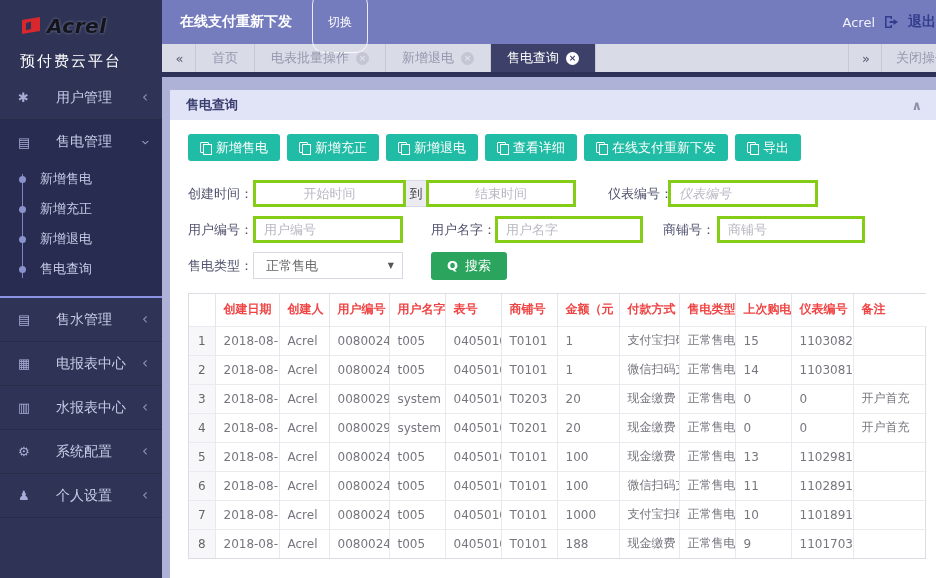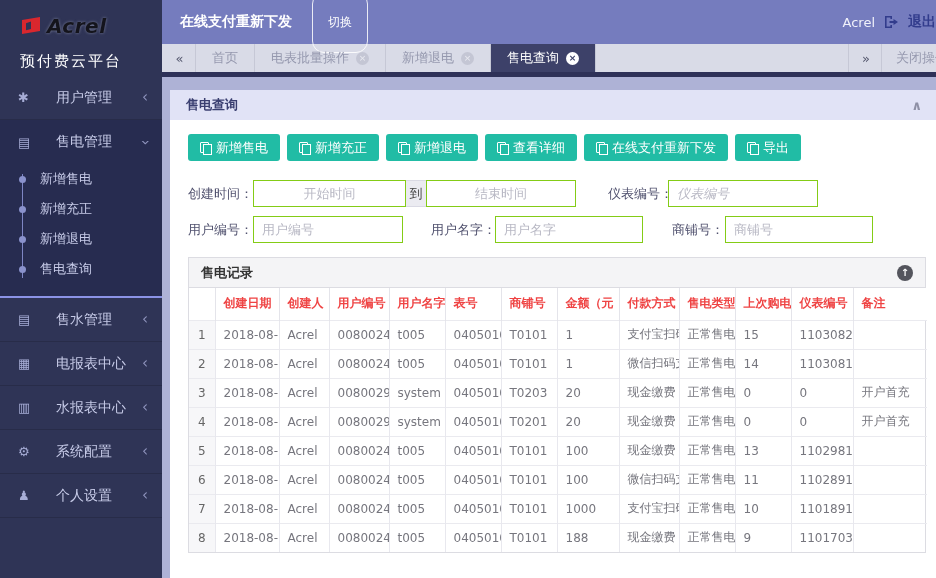--- a/index.html
+++ b/index.html
@@ -110,23 +110,23 @@
     font-size: 13px; padding: 0 12px; display: inline-flex; align-items: center; gap: 7px;
     cursor: pointer; font-family: inherit;
   }
   .doc-icon { width: 9px; height: 11px; border: 1px solid #fff; border-radius: 1px; position: relative; flex: none; }
   .doc-icon::before {
     content: ""; position: absolute; right: -4px; bottom: -3px;
     width: 7px; height: 9px; background: #21BCA5; border: 1px solid #fff;
   }
 
   .form-row { display: flex; align-items: center; margin-bottom: 9px; height: 27px; }
-  .lbl { font-size: 13px; color: #50516E; text-align: center; white-space: nowrap; flex: none; }
+  .lbl { font-size: 13px; color: #50516E; text-align: left; white-space: nowrap; flex: none; }
   .inp {
-    height: 27px; border: 1px solid #84cc16; font-size: 13px; padding: 0 8px;
+    height: 27px; border: 3px solid #84cc16; font-size: 13px; padding: 0 8px;
     color: #666; outline: none; font-family: inherit; background: #fff;
   }
   .inp::placeholder { color: #B8B8C4; }
   .inp.center { text-align: center; }
   .to-chip {
     width: 20px; height: 27px; background: #EBEBF1; color: #444; font-size: 13px;
     display: flex; align-items: center; justify-content: center; flex: none;
     border-top: 1px solid #D9D9E3; border-bottom: 1px solid #D9D9E3;
   }
   .select {
@@ -332,30 +332,37 @@
           <input class="inp center" style="width: 150px;" placeholder="结束时间">
           <span class="lbl" style="width:60px;margin-left:32px">仪表编号：</span>
           <input class="inp" style="width: 150px; font-style: italic;" placeholder="仪表编号">
         </div>
 
         <div class="form-row">
           <span class="lbl" style="width:65px">用户编号：</span>
           <input class="inp" style="width: 150px;" placeholder="用户编号">
           <span class="lbl" style="width:64px;margin-left:28px">用户名字：</span>
           <input class="inp" style="width: 148px;" placeholder="用户名字">
-          <span class="lbl" style="width:54px;margin-left:28px">商铺号：</span>
+          <span class="lbl" style="width:54px;margin-left:20px">商铺号：</span>
           <input class="inp" style="width: 148px;" placeholder="商铺号">
         </div>
 
+        <div class="form-row">
+          <span class="lbl" style="width:65px">售电类型：</span>
+          <div class="select">
+            <span>正常售电</span>
+            <span class="sel-arrow">▼</span>
+          </div>
+          <button class="search-btn">
+            <span class="search-q">Q</span>
+            <span>搜索</span>
+          </button>
+        </div>
 
         <div class="grid">
-          <div class="grid-title">
-            <span>售电记录</span>
-            <span class="up-circle">↑</span>
-          </div>
           <table>
             <colgroup>
               <col style="width:26px">
                 <col style="width:64px">
                 <col style="width:50px">
               <col style="width:60px">
                 <col style="width:56px">
                 <col style="width:56px">
               <col style="width:56px">
                 <col style="width:62px">

